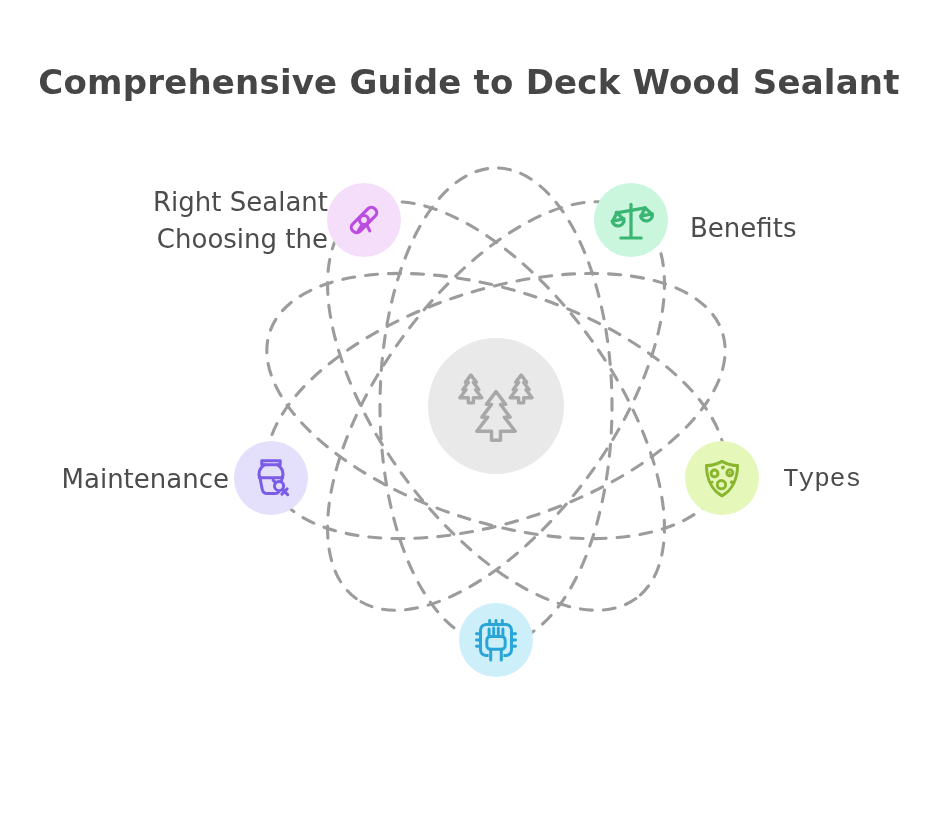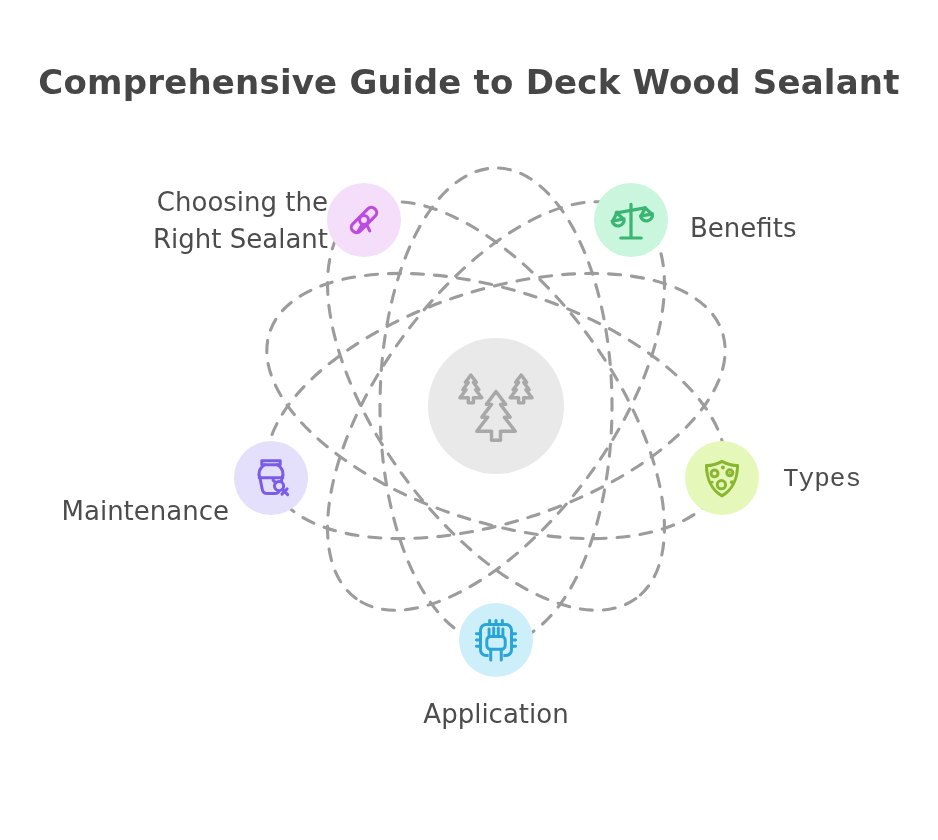--- a/index.html
+++ b/index.html
@@ -19,21 +19,21 @@
   .hub{left:428px;top:338px;width:136px;height:136px;background:#e9e9e9;color:#a8a8a8;}
   .b-choosing{left:327px;top:183px;width:74px;height:74px;background:#f5def9;color:#bb4ce0;}
   .b-benefits{left:594px;top:183px;width:74px;height:74px;background:#c9f6dc;color:#3bb573;}
   .b-types{left:685px;top:441px;width:74px;height:74px;background:#e5f8ba;color:#8ab62f;}
   .b-application{left:459px;top:603px;width:74px;height:74px;background:#cdeffa;color:#2aa5d8;}
   .b-maintenance{left:234px;top:441px;width:74px;height:74px;background:#e4dffa;color:#7a5ce6;}
   .label{position:absolute;font-size:26px;color:#4c4c4c;line-height:1.42;white-space:nowrap;}
   .l-choosing{right:626px;top:184px;text-align:right;}
   .l-benefits{left:690px;top:210px;}
   .l-types{left:783px;top:461px;font-family:Liberation Mono, monospace;}
-  .l-maintenance{right:725px;top:461px;text-align:right;margin-top:32px;}
+  .l-maintenance{right:725px;top:461px;text-align:right;}
   .l-application{left:496px;top:696px;transform:translateX(-50%);text-align:center;}
   .stroke-ic{fill:none;stroke:currentColor;stroke-linecap:round;stroke-linejoin:round;}
 </style>
 </head>
 <body>
 
 <div class="canvas">
 
   <div class="title">Comprehensive Guide to Deck Wood Sealant</div>
 
@@ -62,22 +62,22 @@
     <svg width="46" height="46" viewBox="-20 -20 40 40">
       <g class="stroke-ic" stroke-width="2.7">
         <rect x="-13.5" y="-4.5" width="27" height="9" rx="4" transform="rotate(-45)"></rect>
         <path d="M -2 4.5 L -5.5 10.5"></path>
         <path d="M 2.5 4.5 L 5 9.5"></path>
         <circle cx="0" cy="0" r="3.9" fill="#f5def9"></circle>
       </g>
     </svg>
   </div>
   <div class="label l-choosing">
+    <div>Right Sealant</div>
     <div>Choosing the</div>
-    <div>Right Sealant</div>
   </div>
 
   <div class="bubble b-benefits">
     <svg width="48" height="48" viewBox="-20 -20 40 40">
       <g class="stroke-ic" stroke-width="2.7">
         <path d="M 0 -13 V 14"></path>
         <path d="M -8.5 15 H 8.5"></path>
         <g transform="rotate(-10 0 -8)">
           <path d="M -12 -8 H 12"></path>
           <circle cx="-12" cy="-8" r="1.9" fill="currentColor" stroke="none"></circle>
@@ -115,21 +115,20 @@
         <path d="M 13.5 -5.5 H 17 M 13.5 0 H 17 M 13.5 5.5 H 17"></path>
         <path d="M -5.5 -17 V -13.5 M 0 -17 V -13.5 M 5.5 -17 V -13.5"></path>
         <rect x="-6.4" y="11" width="12.8" height="5.4" fill="#cdeffa" stroke="none"></rect>
         <rect x="-8" y="-3" width="16" height="11" rx="3.2"></rect>
         <path d="M -6 -9.5 V -3 M -2 -10.5 V -3 M 2 -10.5 V -3 M 6 -9.5 V -3"></path>
         <path d="M -4.6 8 V 17.5 M 4.6 8 V 17.5"></path>
       </g>
     </svg>
   </div>
   <div class="label l-application">
-    <div>Application</div>
   </div>
 
   <div class="bubble b-maintenance">
     <svg width="46" height="46" viewBox="-20 -20 40 40">
       <g class="stroke-ic" stroke-width="2.6">
         <path d="M -8 -15 H 8 V -11.5 H -8 Z"></path>
         <path d="M -5.5 -11.5 C -10 -9 -11.6 -4 -9.6 0 L -7.6 10 C -7.1 12.5 -5.1 13.5 -3.1 13.5 H 3.1 C 5.1 13.5 7.1 12.5 7.6 10 L 9.6 0 C 11.6 -4 10 -9 5.5 -11.5"></path>
         <path d="M -10.2 -0.3 H 10.2"></path>
         <circle cx="7" cy="7" r="4" fill="#e4dffa"></circle>
         <path d="M 4.2 4.2 L 1.8 1.8"></path>

